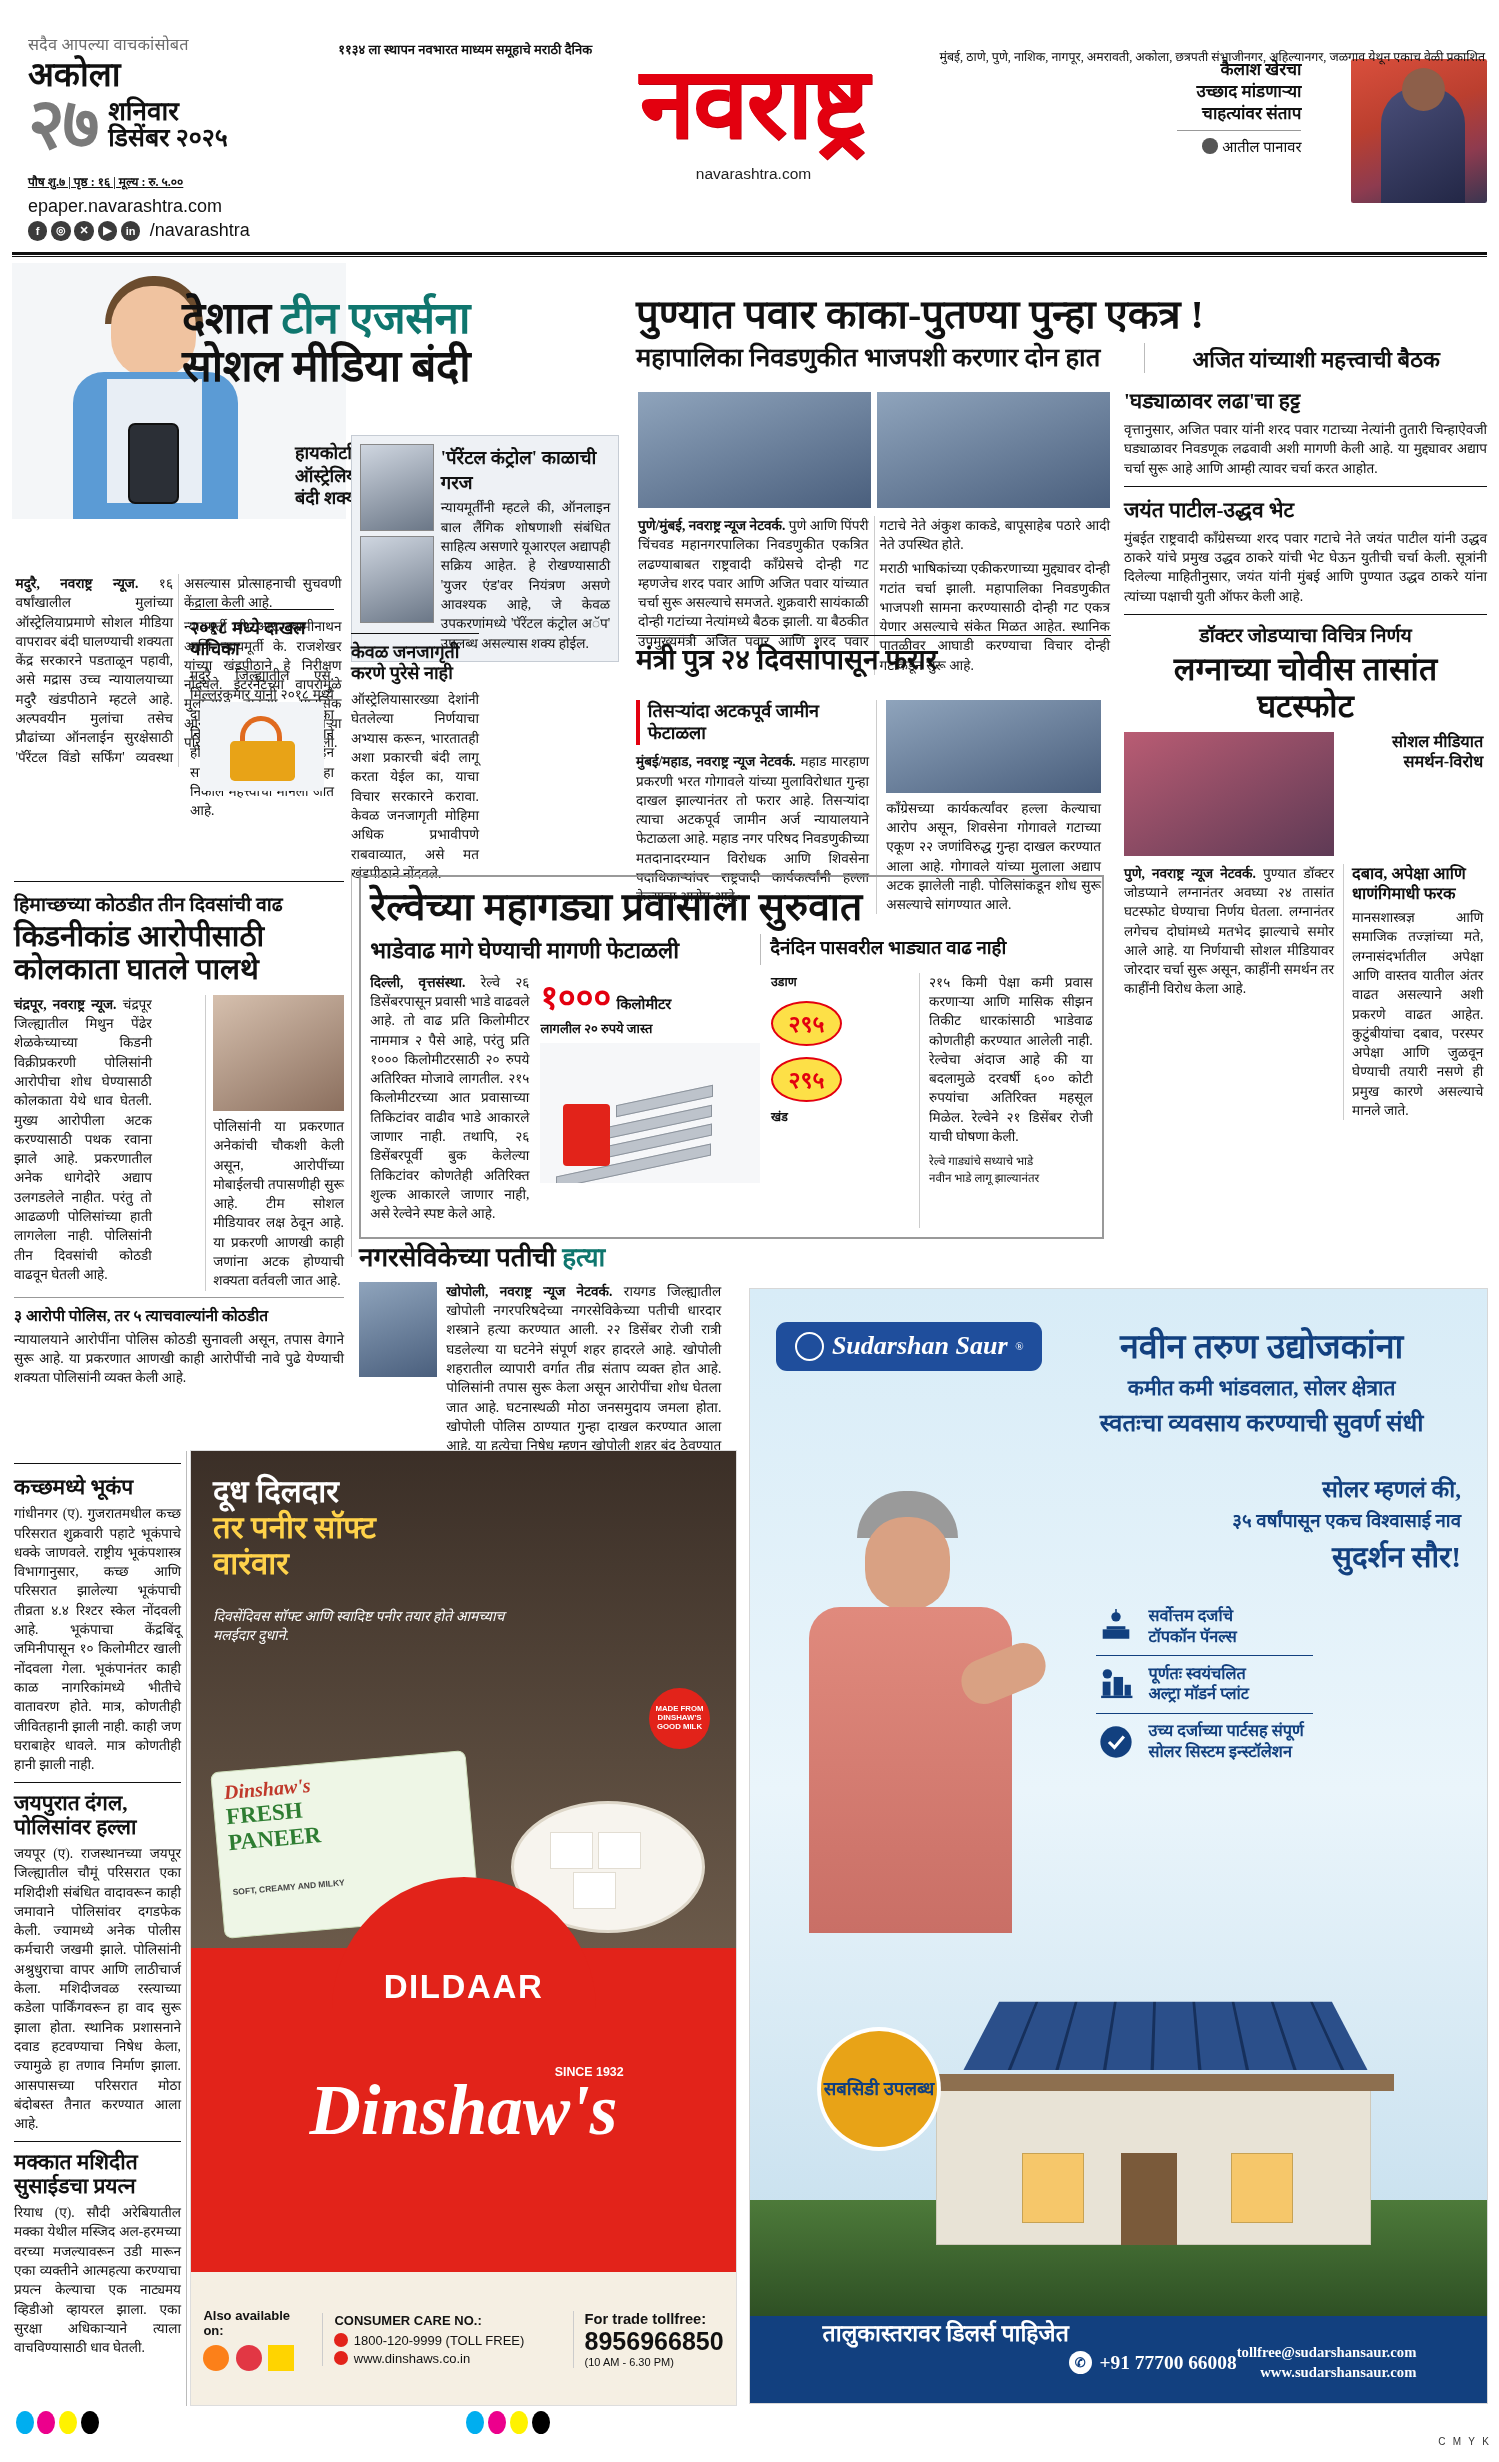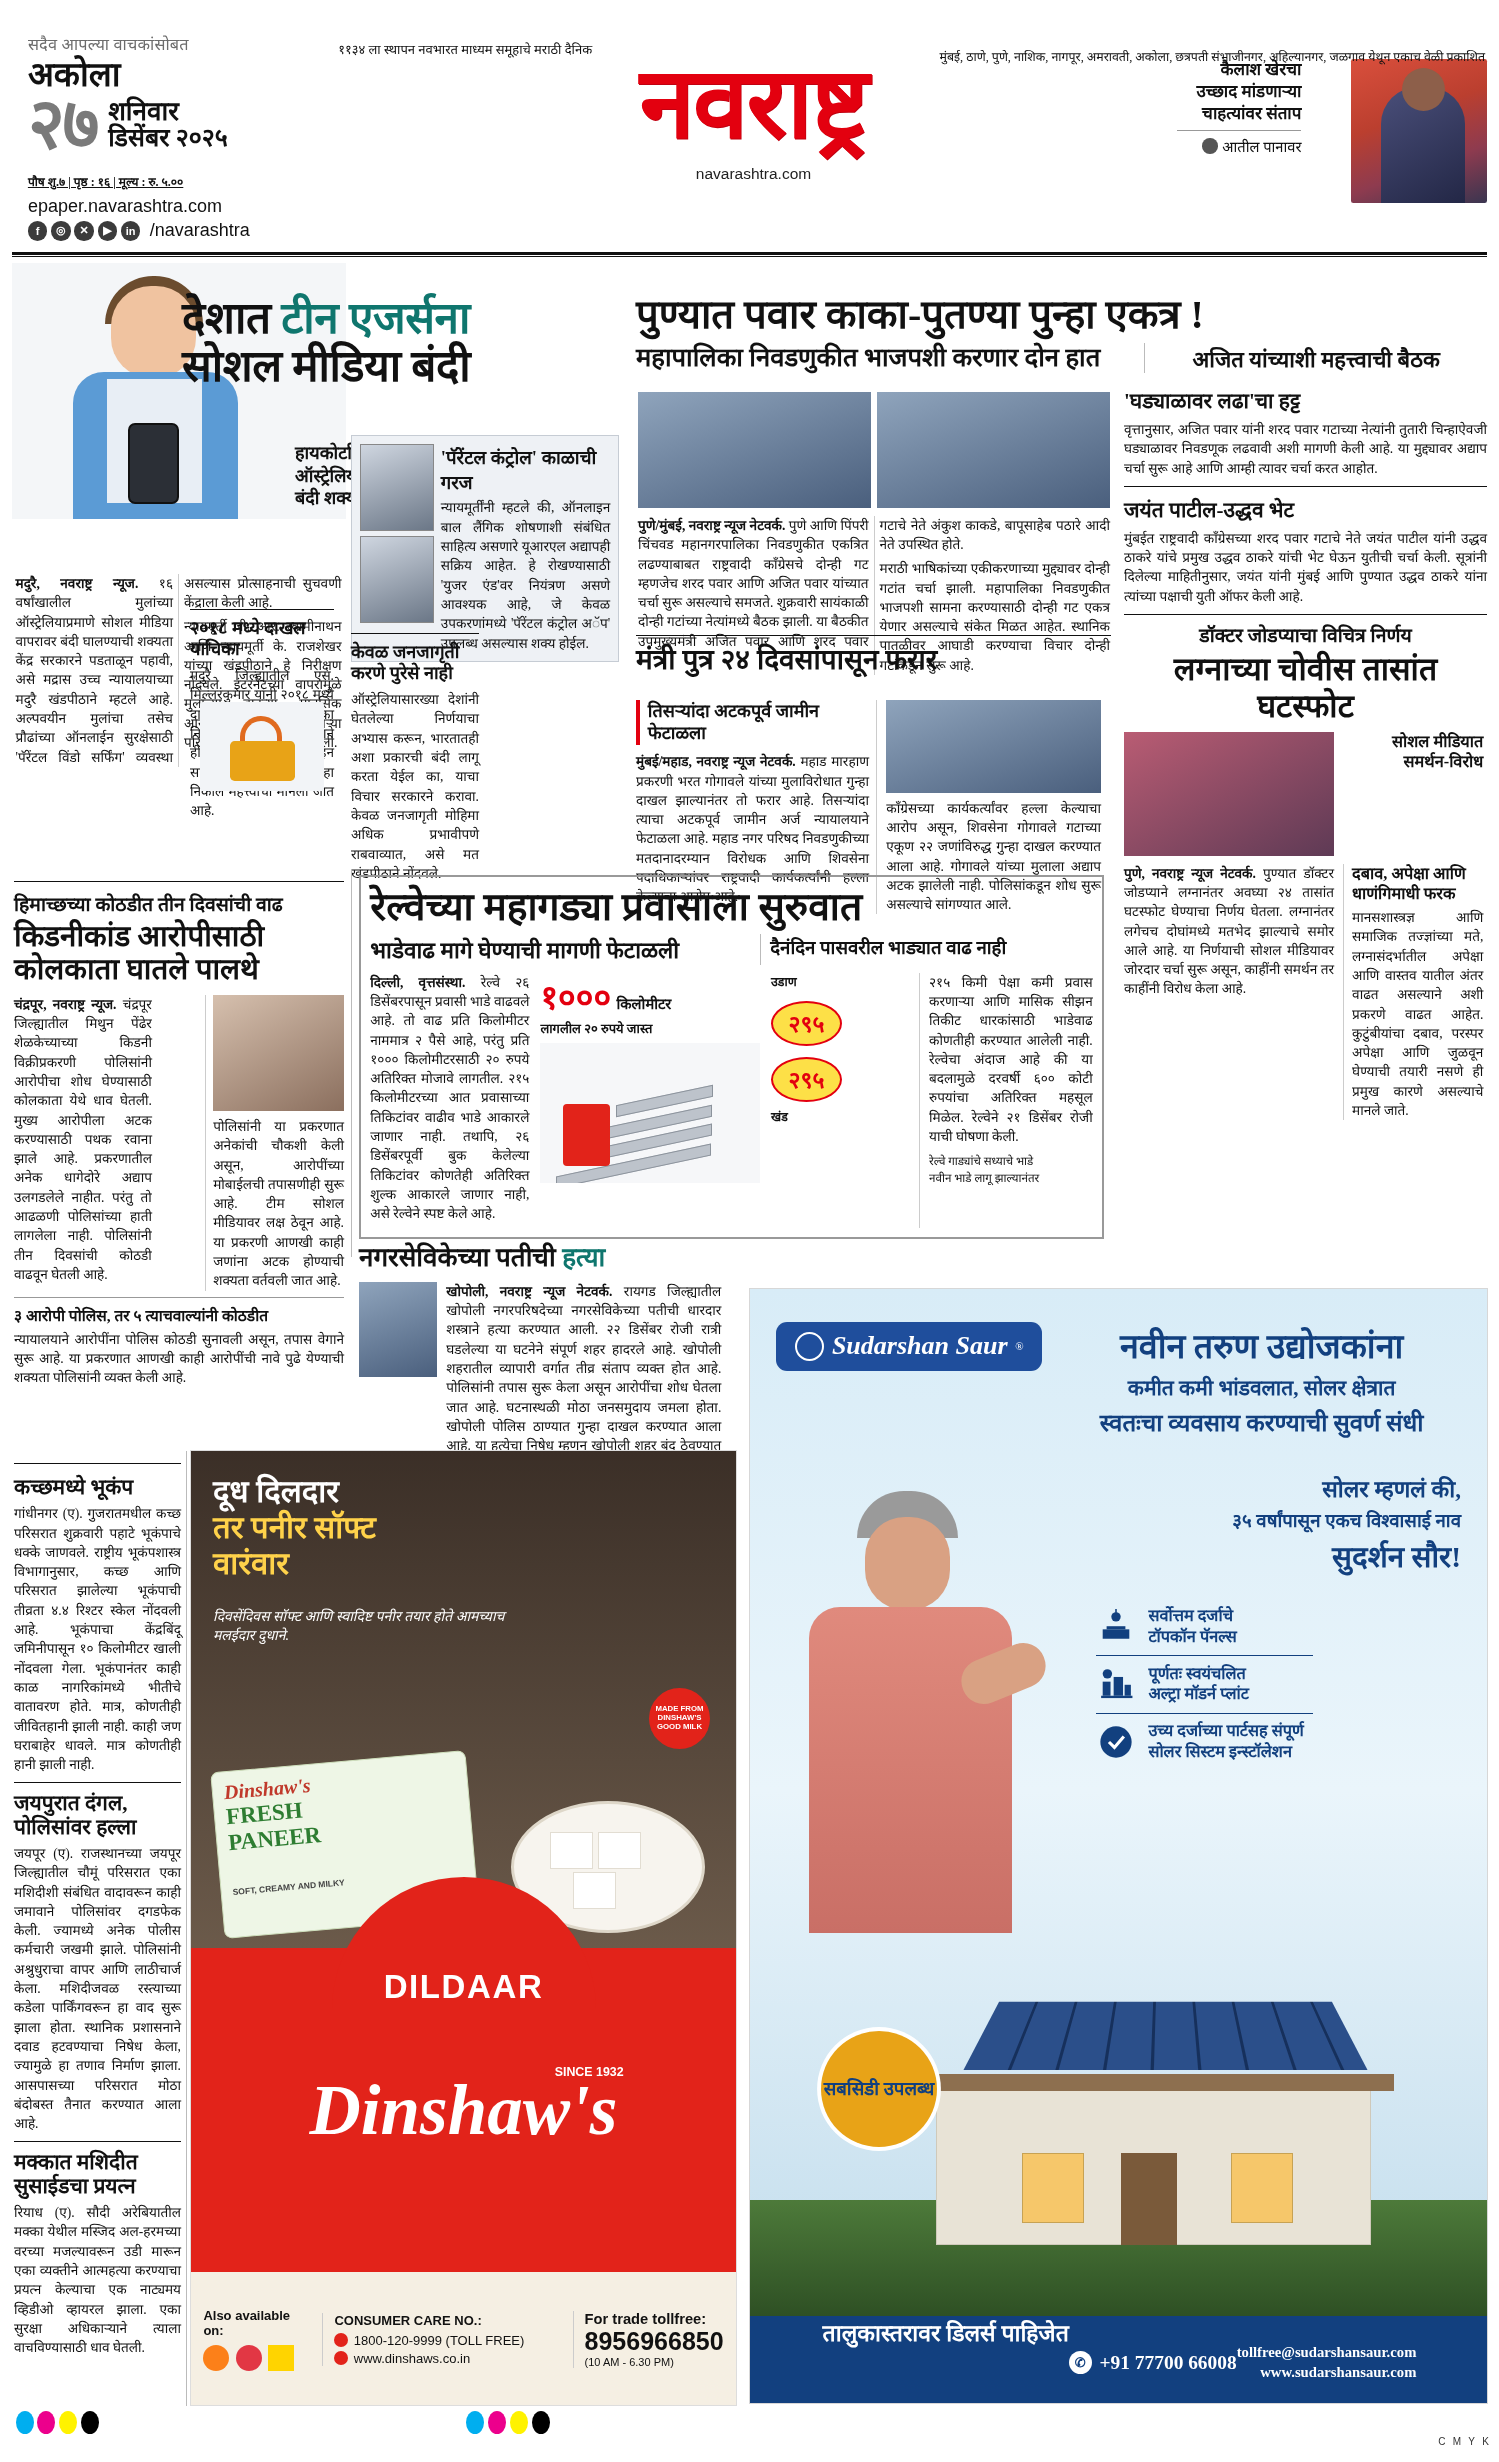--- a/index.html
+++ b/index.html
@@ -25,21 +25,21 @@
   .mh-monthyear { font-size:25px; font-weight:bold; line-height:1.05; }
   .mh-meta { font-size:12px; font-weight:bold; margin-top:16px;text-decoration:underline; }
   .mh-epaper { font-size:18px; margin-top:5.4px; font-family:"Liberation Sans",sans-serif; }
   .mh-social { display:flex; align-items:center; gap:3.9px; margin-top:3.9px; }
   .sicon { width:19.4px; height:19.4px; border-radius:50%; background:#3b3b3b; color:#fff;
            display:flex; align-items:center; justify-content:center; font-size:11px; font-weight:bold;
            font-family:"Liberation Sans",sans-serif;}
   .mh-handle { font-size:18px; margin-left:5.4px; font-family:"Liberation Sans",sans-serif; }
 
   .mh-center { flex:1; text-align:center; position:relative; }
-  .mh-estd { position:absolute; left:0; top:26px; font-size:13px; width:100%; text-align:left; padding-left:7.8px;}
+  .mh-estd { position:absolute; left:0; top:26px; font-size:13px; width:100%; text-align:left; padding-left:7.8px;font-weight:bold;}
   .mh-logo {
     font-size:99px; font-weight:bold; color:#E3000F; letter-spacing:-1.6px;
     margin-top:40px; line-height:1; font-family:"Liberation Serif",serif;
     text-shadow:0.8px 0.8px 0 #c10010;
   }
   .mh-site { font-size:15.5px; margin-top:12.4px; font-family:"Liberation Sans",sans-serif; color:#222;}
 
   .mh-right { width:310px; display:flex; align-items:flex-start; padding-top:45px;gap:42px; }
   .mh-rtext { width:147px; text-align:right; padding-right:7.8px; }
   .mh-rtitle { font-size:17px; font-weight:bold; line-height:1.28; }

